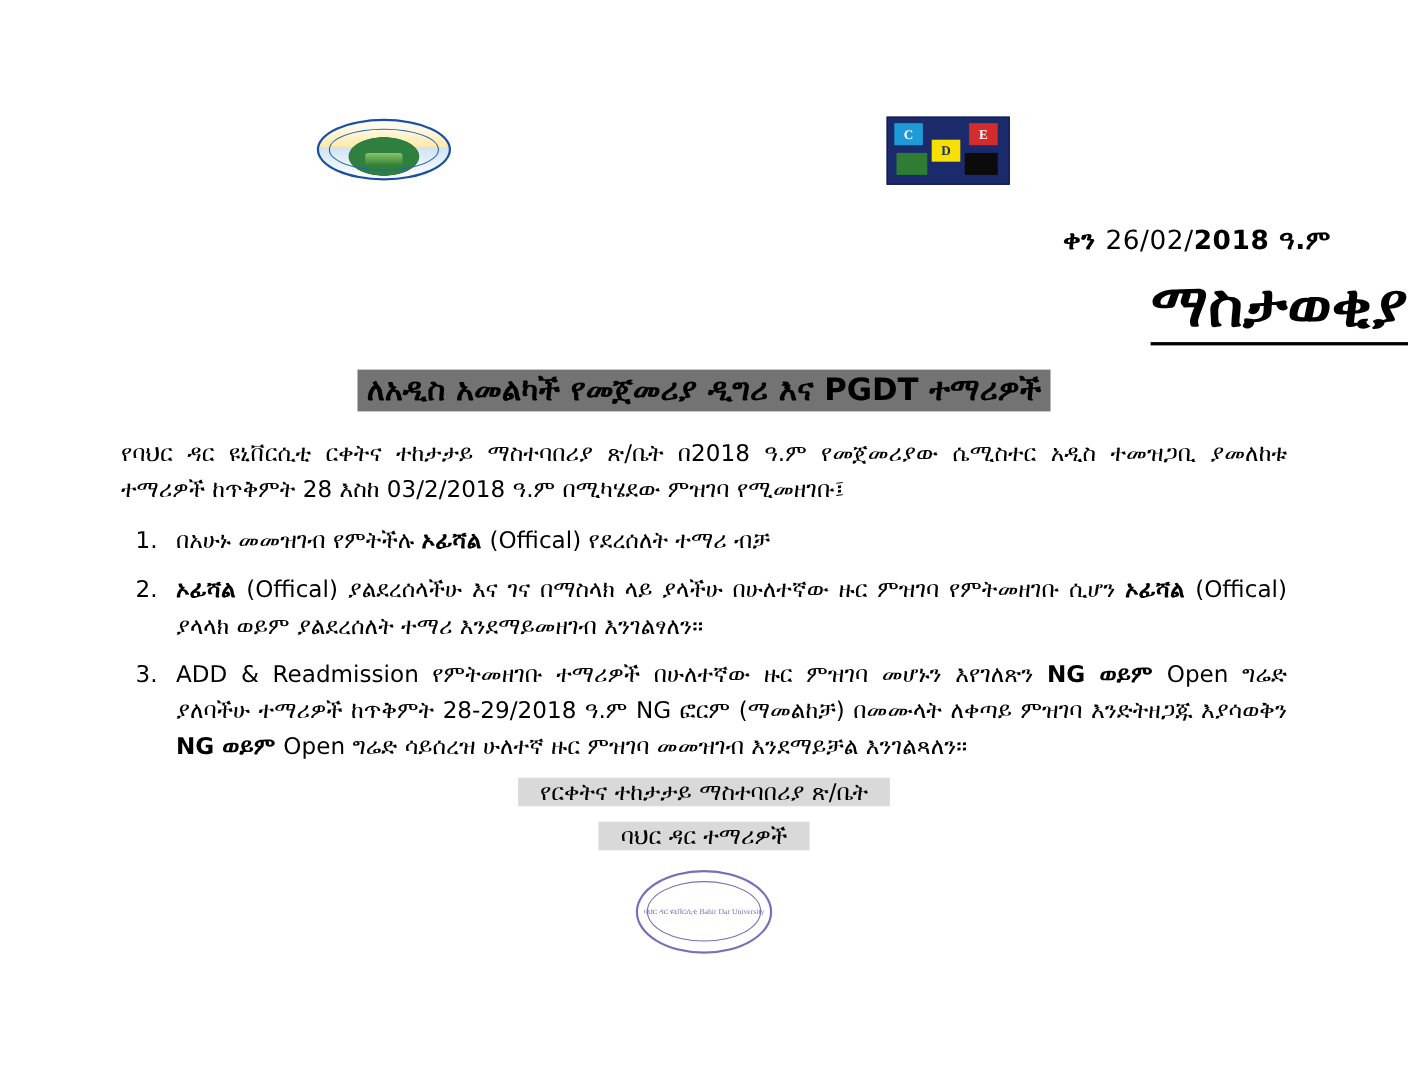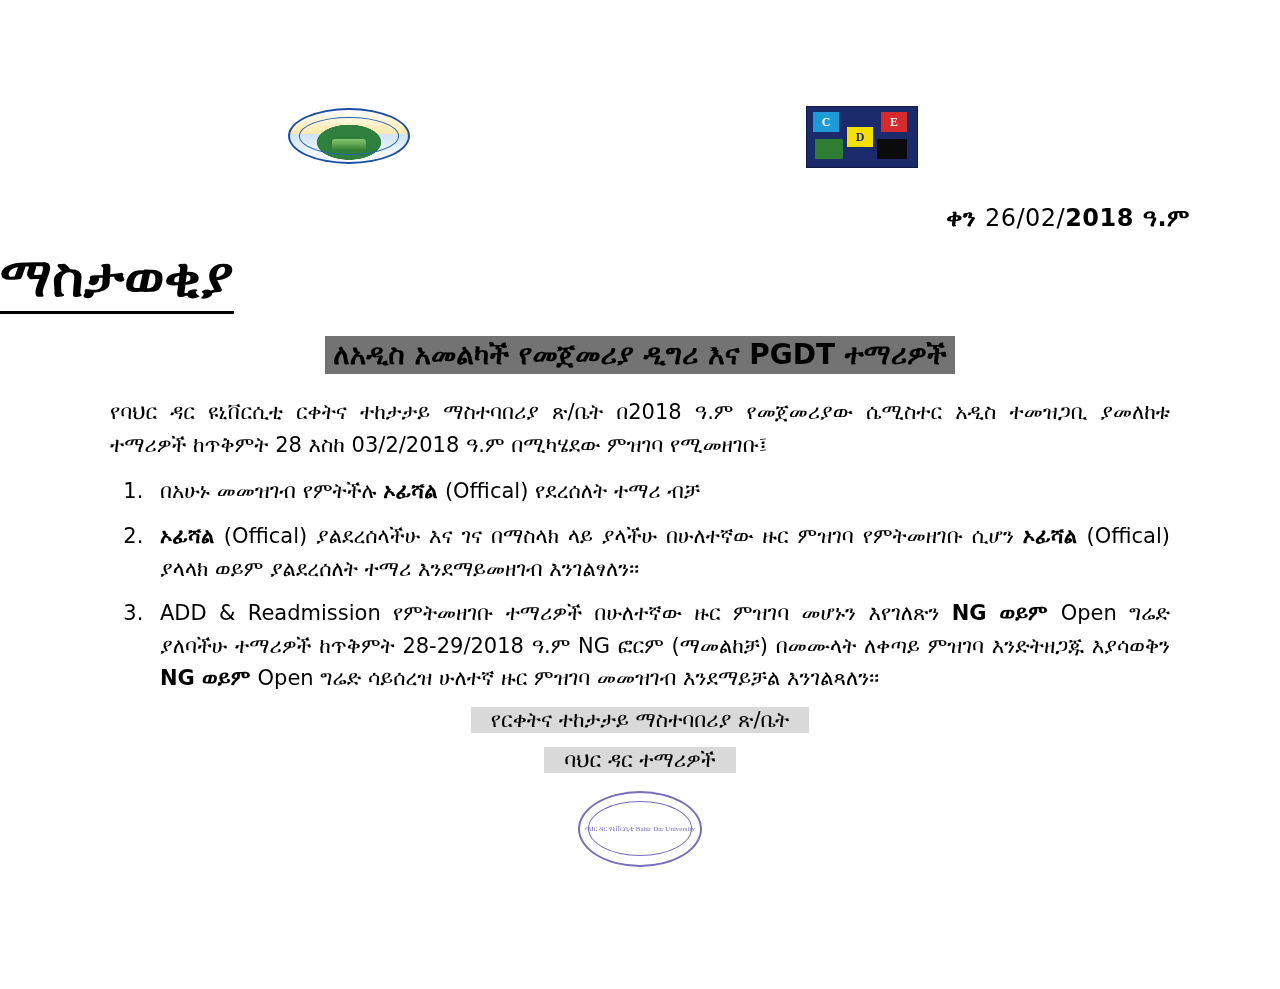--- a/index.html
+++ b/index.html
@@ -93,33 +93,33 @@
   }
   .cde-c { left: 6px;  top: 5px;  width: 26px; height: 20px; background: #1e9ad6; color: #ffffff; }
   .cde-e { left: 74px; top: 5px;  width: 26px; height: 20px; background: #d42c2c; color: #ffffff; }
   .cde-d { left: 40px; top: 20px; width: 26px; height: 20px; background: #f5e000; color: #1b2a6b; }
   .cde-g { left: 8px;  top: 32px; width: 28px; height: 20px; background: #2e7d32; }
   .cde-k { left: 70px; top: 32px; width: 30px; height: 20px; background: #0b0b0b; }
 
   
   .date-line {
     text-align: right;
-    padding-right: 90px;
+    padding-right: 70px;
     font-size: 24px;
     font-weight: bold;
     margin-top: 94px;
     letter-spacing: 0.5px;
   }
   .date-line .lighter {
     font-weight: normal;
   }
 
   
   .main-title {
-    text-align: left;
+    text-align: right;
     font-family: "DejaVu Serif", "Liberation Serif", serif;
     font-size: 54px;
     font-weight: bold;
     margin-top: 16px;
     line-height: 1.1;
   }
   .main-title span {
     display: inline-block;
     border-bottom: 3px solid #000;
     padding-bottom: 4px;

